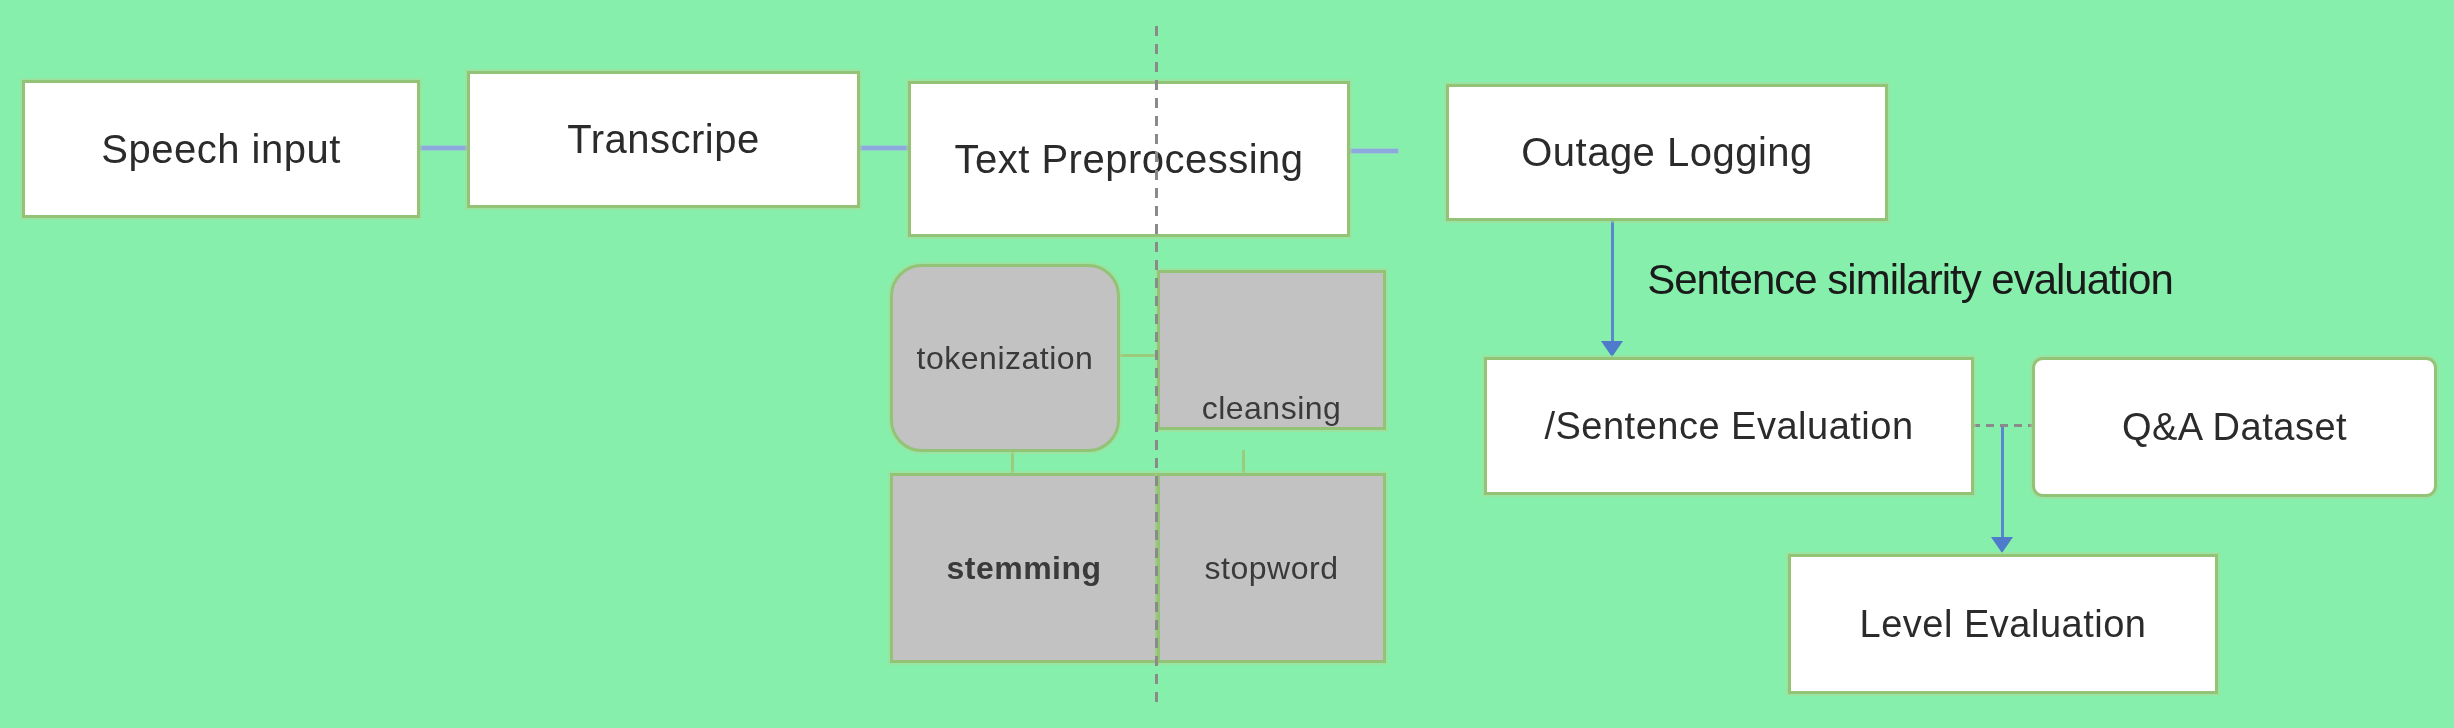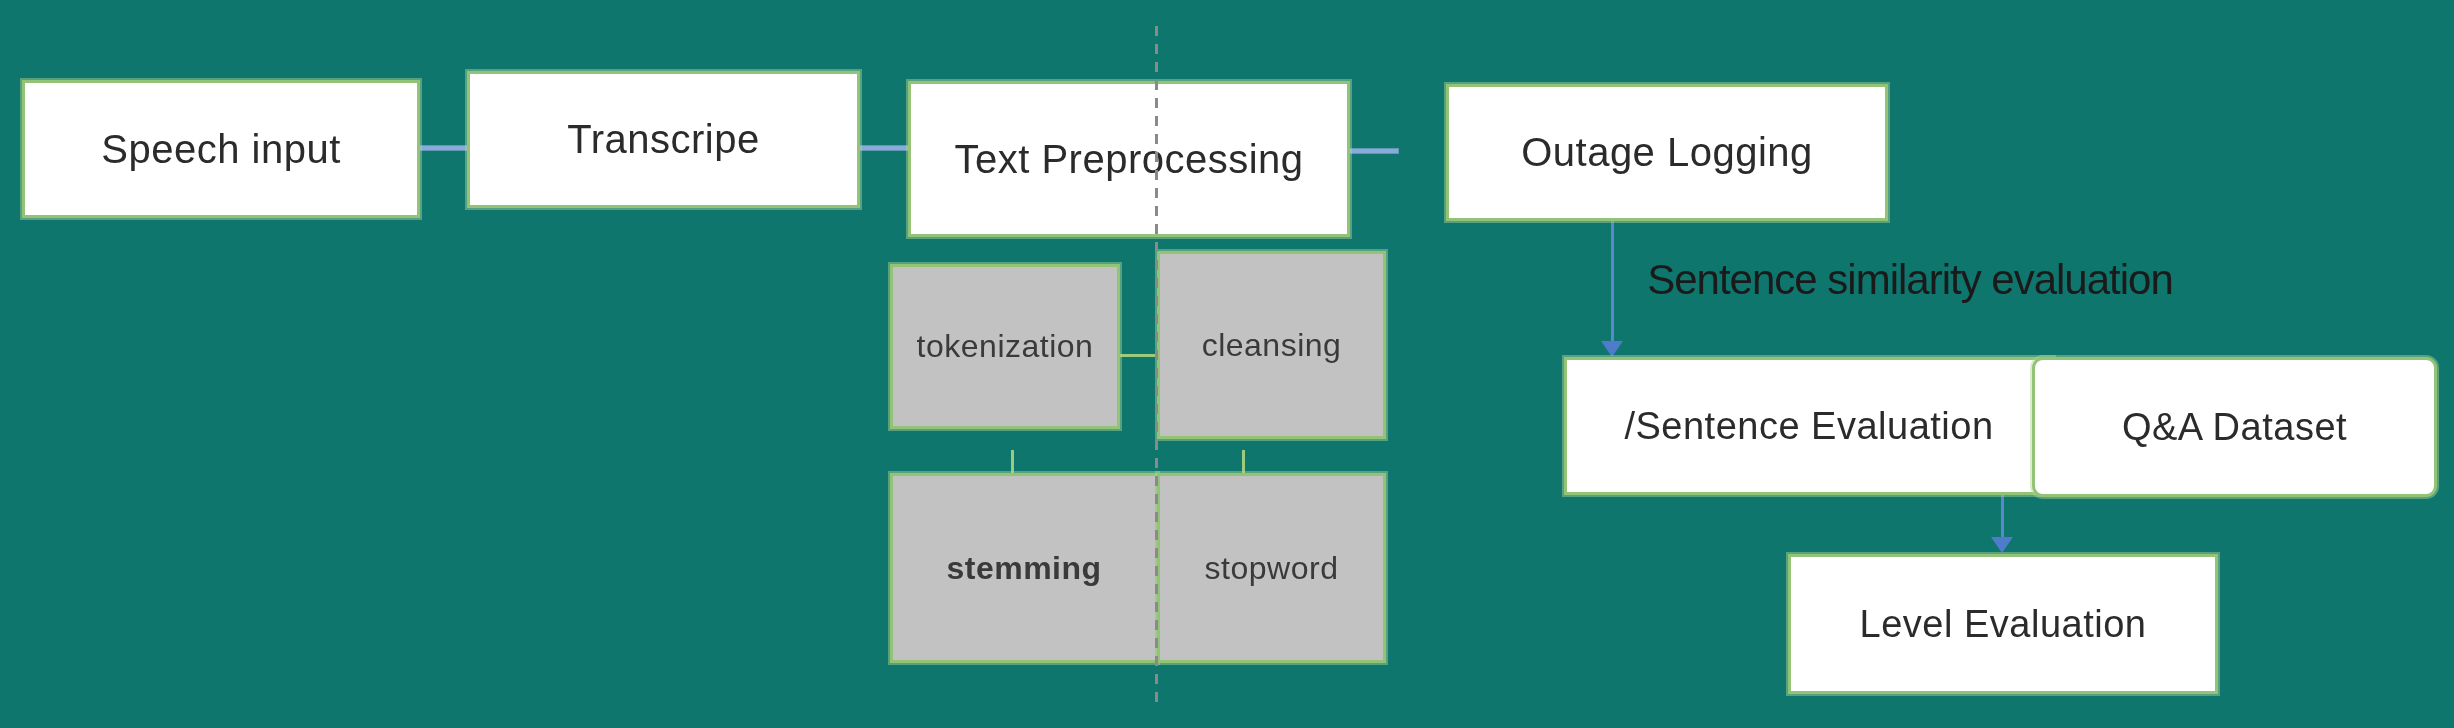--- a/index.html
+++ b/index.html
@@ -1,20 +1,20 @@
 <!DOCTYPE html>
 <html><head>
 <meta charset="utf-8">
 <style>
   html, body { margin: 0; padding: 0; background: #ffffff; }
   #canvas {
     position: relative;
     width: 2454px;
     height: 728px;
-    background: #0f766e;
+    background: #86efac;
     overflow: hidden;
     font-family: "Liberation Sans", sans-serif;
     color: #2b2b2b;
   }
 
   
   .node {
     position: absolute;
     box-sizing: border-box;
     display: flex;
@@ -34,26 +34,26 @@
     color: #3a3a3a;
     z-index: 4;
   }
   .node.small { font-size: 38px; }
 
   #n-speech   { left: 22px;   top: 80px;  width: 398px; height: 138px; }
   #n-transcripe { left: 467px; top: 71px; width: 393px; height: 137px; }
   #n-textprep { left: 908px;  top: 81px;  width: 442px; height: 156px; }
   #n-outage   { left: 1398px; top: 84px;  width: 442px; height: 137px; margin-left: 48px; }
 
-  #n-token    { left: 890px;  top: 264px; width: 230px; height: 165px; }
-  #n-cleans   { left: 1157px; top: 251px; width: 229px; height: 188px; }
+  #n-token    { left: 890px;  top: 264px; width: 230px; height: 188px; border-radius: 32px; }
+  #n-cleans   { left: 1157px; top: 270px; width: 229px; height: 160px; align-items: flex-end; }
   #n-stem     { left: 890px;  top: 473px; width: 268px; height: 190px; font-weight: bold; }
   #n-stop     { left: 1157px; top: 473px; width: 229px; height: 190px; align-items: center; }
 
-  #n-senteval { left: 1564px; top: 357px; width: 490px; height: 138px; }
+  #n-senteval { left: 1484px; top: 357px; width: 490px; height: 138px; }
   #n-qa       { left: 2032px; top: 357px; width: 405px; height: 140px; border-radius: 11px; }
   #n-level    { left: 1788px; top: 554px; width: 430px; height: 140px; align-items: center; }
 
   
   #sim-title {
     position: absolute;
     left: 1560px; top: 256px; width: 700px;
     text-align: center;
     font-size: 42px;
     letter-spacing: -1px;

